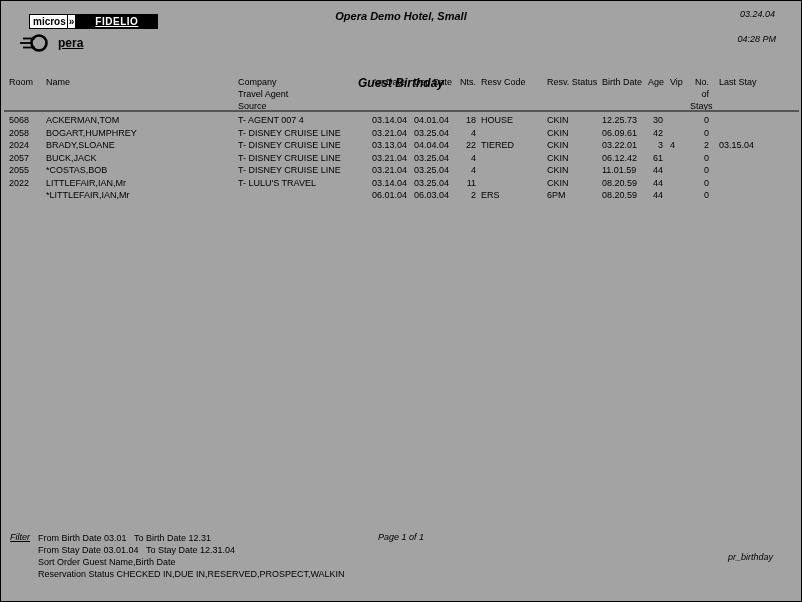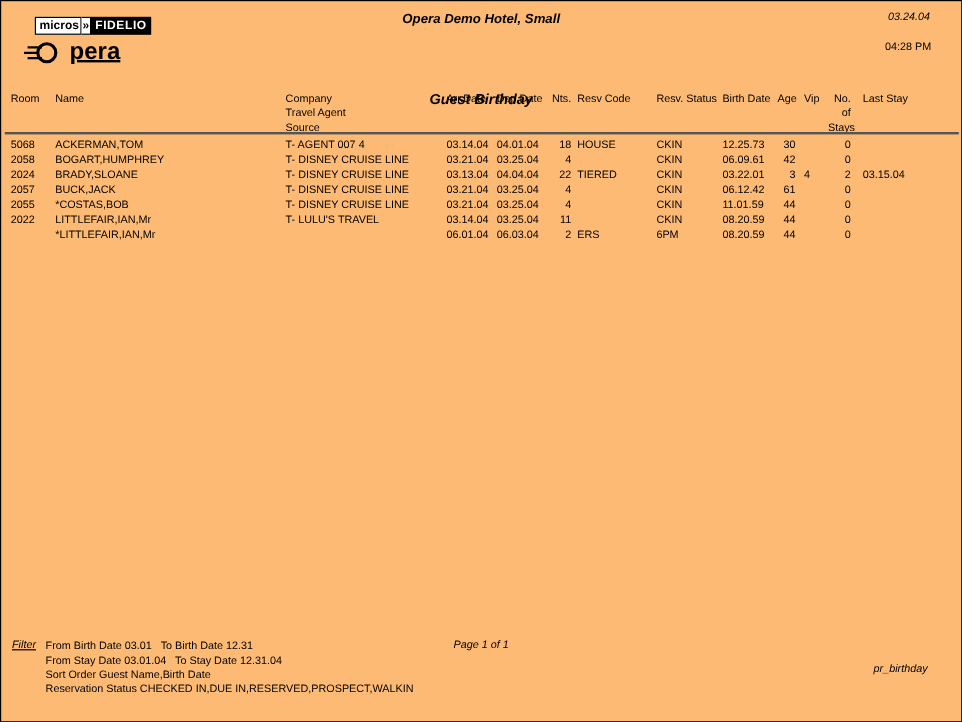--- a/index.html
+++ b/index.html
@@ -1,35 +1,35 @@
 <!DOCTYPE html>
 <html><head>
 <meta charset="utf-8">
 <style>
   html,body{margin:0;padding:0;background:#fff;}
-  .page{position:relative;width:800px;height:600px;border:1px solid #000;background:#fdba74;
+  .page{position:relative;width:800px;height:600px;border:1px solid #000;background:#a3a3a3;
         font-family:"Liberation Sans",sans-serif;color:#000;overflow:hidden;}
 
   
   .brand{position:absolute;left:28px;top:10px;}
   .mf{display:inline-flex;align-items:stretch;font-weight:bold;font-size:10px;line-height:13px;}
   .mf-micros{border:1px solid #000;background:#fff;color:#000;padding:0 1px 0 3px;display:flex;align-items:center;}
   .mf-sep{padding:0 1px;display:flex;align-items:center;border-top:1px solid #000;border-bottom:1px solid #000;background:#fff;}
-  .mf-fidelio{background:#000;color:#fff;padding:0 4px;display:flex;align-items:center;letter-spacing:.5px;}
-  .opera-logo{margin-top:3px;margin-left:-14px;display:flex;align-items:center;font-weight:bold;font-size:20px;text-decoration:underline;}
+  .mf-fidelio{background:#000;color:#fff;padding:0 20px;display:flex;align-items:center;letter-spacing:.5px;text-decoration:underline;}
+  .opera-logo{margin-top:3px;margin-left:-14px;display:flex;align-items:center;font-weight:bold;font-size:12px;text-decoration:underline;}
   .opera-logo svg{display:block;}
   .opera-suffix{margin-left:-3px;letter-spacing:0;}
 
   
   .hotel-title{position:absolute;top:9px;left:0;width:100%;text-align:center;
                font-weight:bold;font-style:italic;font-size:11px;}
   .report-title{position:absolute;top:47px;left:0;width:100%;text-align:center;
                 font-weight:bold;font-style:italic;font-size:12px;margin-top:28px;}
   .report-date{position:absolute;top:8px;right:26px;font-style:italic;font-size:9px;}
-  .report-time{position:absolute;top:33px;right:25px;font-size:9px;}
+  .report-time{position:absolute;top:33px;right:25px;font-style:italic;font-size:9px;}
 
   
   .report-table{position:absolute;left:8px;top:72px;width:785px;border-collapse:collapse;
                 table-layout:fixed;font-size:9px;}
   .report-table th{font-weight:normal;text-align:left;vertical-align:top;white-space:pre-line;
                    padding:3px 0 0 0;line-height:12px;height:41px;box-sizing:border-box;}
   .report-table td{padding:0;line-height:12.5px;height:12.5px;white-space:nowrap;overflow:visible;vertical-align:top;}
   .c1{width:37px}.c2{width:190px}.c3{width:133px}.c4{width:42px}.c5{width:44px}.c6{width:26px}
   .c7{width:64px}.c8{width:55px}.c9{width:48px}.c10{width:22px}.c11{width:20px}.c12{width:26px}.c13{width:78px}
   .report-table th:nth-child(3),.report-table td:nth-child(3){padding-left:2px;}

